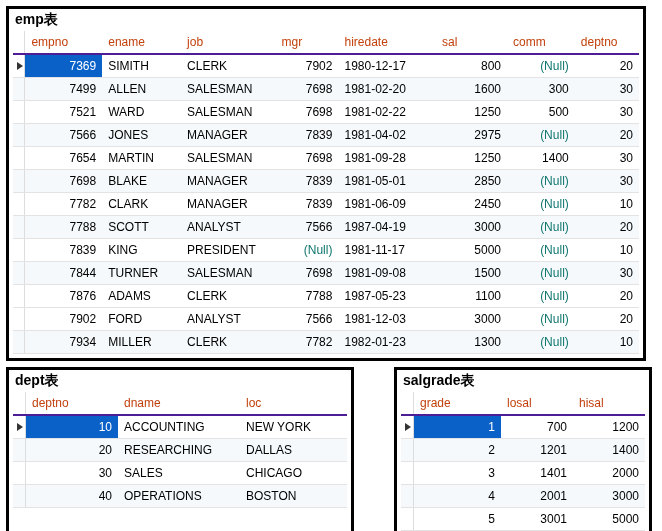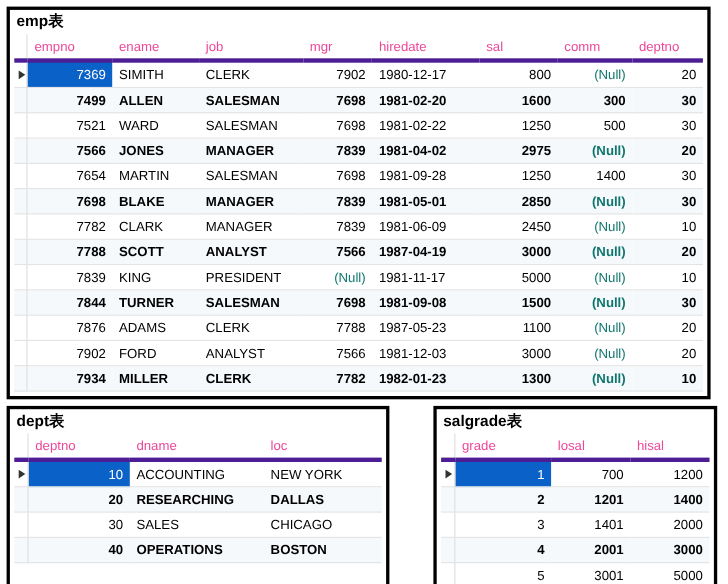--- a/index.html
+++ b/index.html
@@ -24,34 +24,34 @@
     font-size: 14px;
     margin: 0 0 2px 2px;
   }
   table {
     border-collapse: collapse;
     font-size: 12px;
   }
   th {
     text-align: left;
     font-weight: normal;
-    color: #ec4899;
+    color: #c2410c;
     background: #fff;
-    border-bottom: 4px solid #4c1d95;
+    border-bottom: 2px solid #4c1d95;
     padding: 4px 6px;
     white-space: nowrap;
   }
   td {
     border-bottom: 1px solid #e3e3e3;
     padding: 4px 6px;
     white-space: nowrap;
   }
   .num { text-align: right; }
   .null-cell { color: #0f766e; text-align: right; }
-  .zebra { background: #f5f9fc; font-weight: bold; }
+  .zebra { background: #f5f9fc; }
   .rowmark {
     width: 12px;
     background: #fff;
     border-right: 1px solid #ddd;
     text-align: center;
     padding: 0;
   }
   .rowmark.zebra { background: #f5f9fc; }
   .selected-cell {
     background: #0a62c9;

